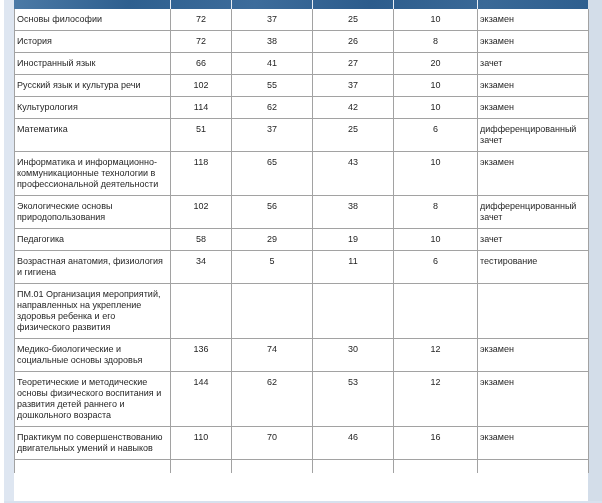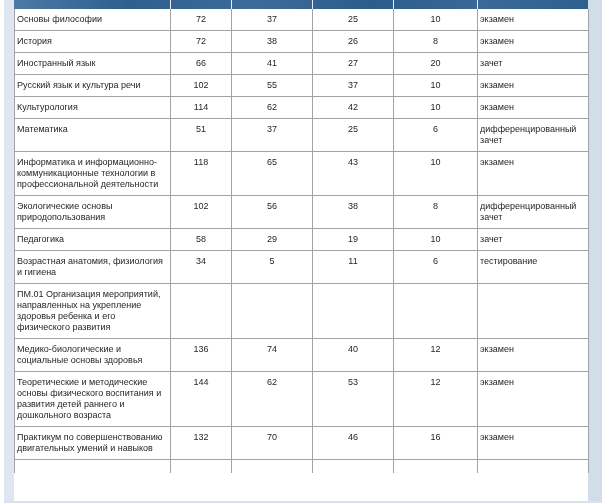--- a/index.html
+++ b/index.html
@@ -193,35 +193,35 @@
           <td class="num"></td>
           <td class="num"></td>
           <td class="num"></td>
           <td class="num"></td>
           <td class="exam"></td>
         </tr>
         <tr>
           <td class="subject">Медико-биологические и социальные основы здоровья</td>
           <td class="num">136</td>
           <td class="num">74</td>
-          <td class="num">40</td>
+          <td class="num">30</td>
           <td class="num">12</td>
           <td class="exam">экзамен</td>
         </tr>
         <tr>
           <td class="subject">Теоретические и методические основы физического воспитания и развития детей раннего и дошкольного возраста</td>
           <td class="num">144</td>
           <td class="num">62</td>
           <td class="num">53</td>
           <td class="num">12</td>
           <td class="exam">экзамен</td>
         </tr>
         <tr>
           <td class="subject">Практикум по совершенствованию двигательных умений и навыков</td>
-          <td class="num">132</td>
+          <td class="num">110</td>
           <td class="num">70</td>
           <td class="num">46</td>
           <td class="num">16</td>
           <td class="exam">экзамен</td>
         </tr>
         <tr class="partial">
           <td class="subject"></td>
           <td class="num"></td>
           <td class="num"></td>
           <td class="num"></td>

